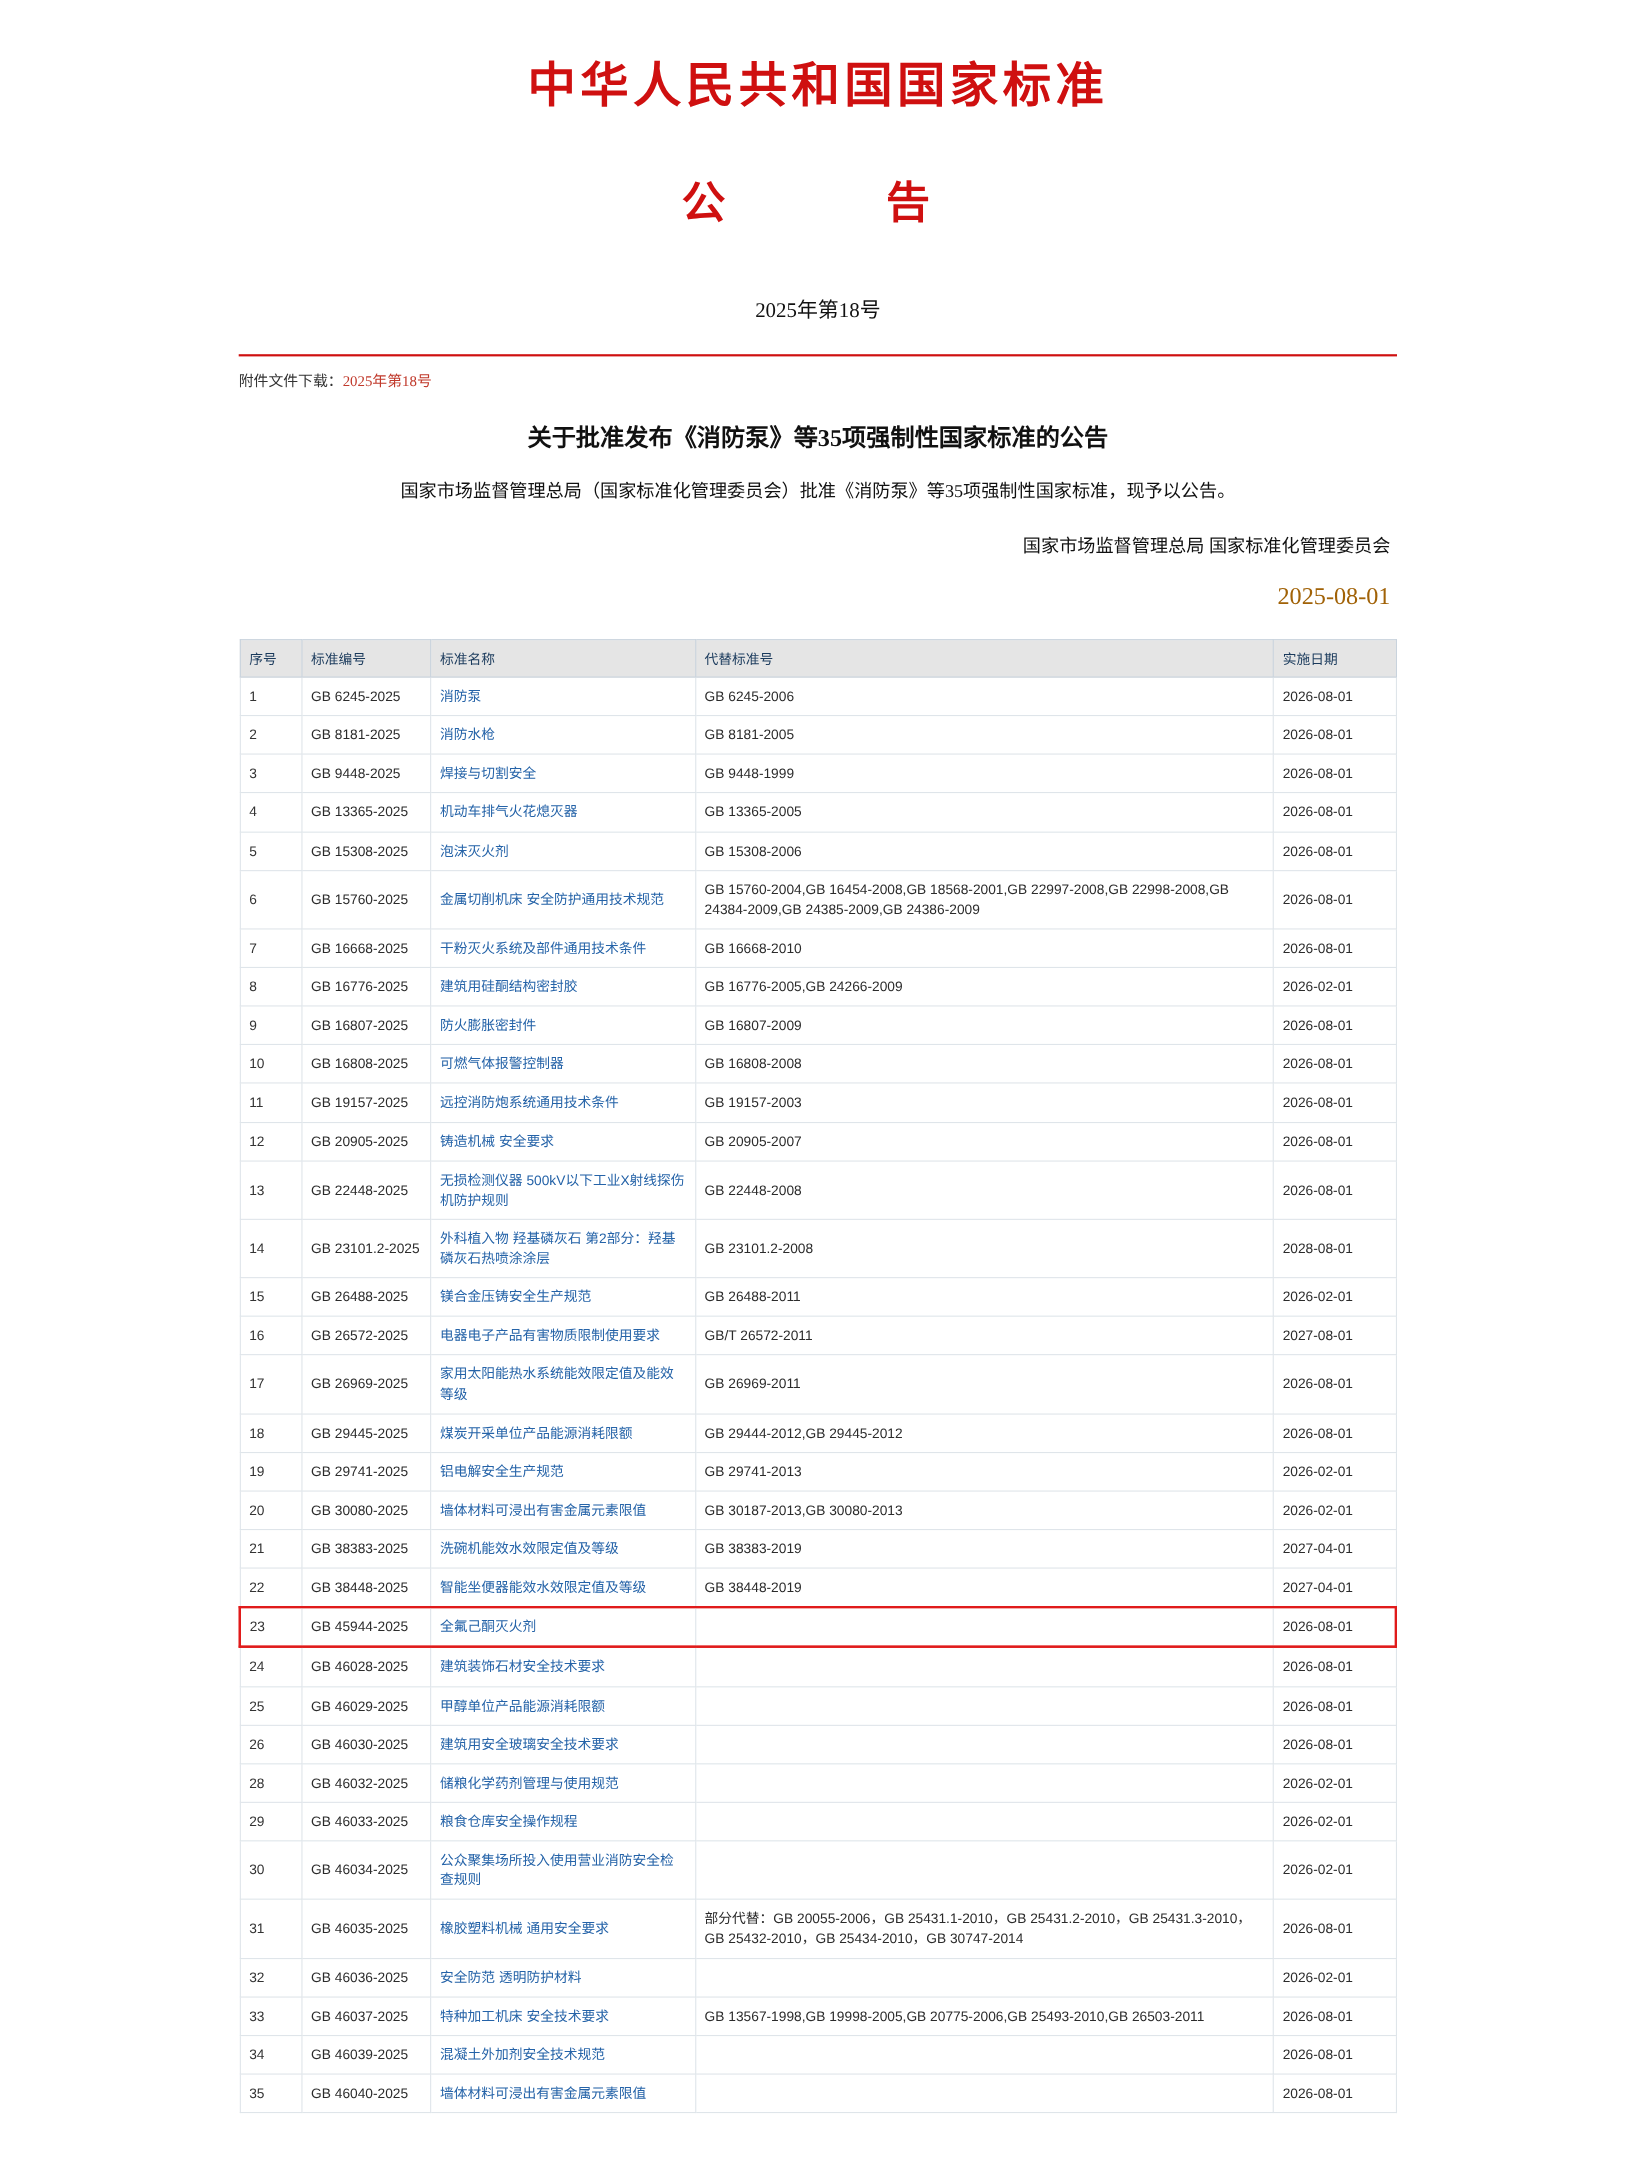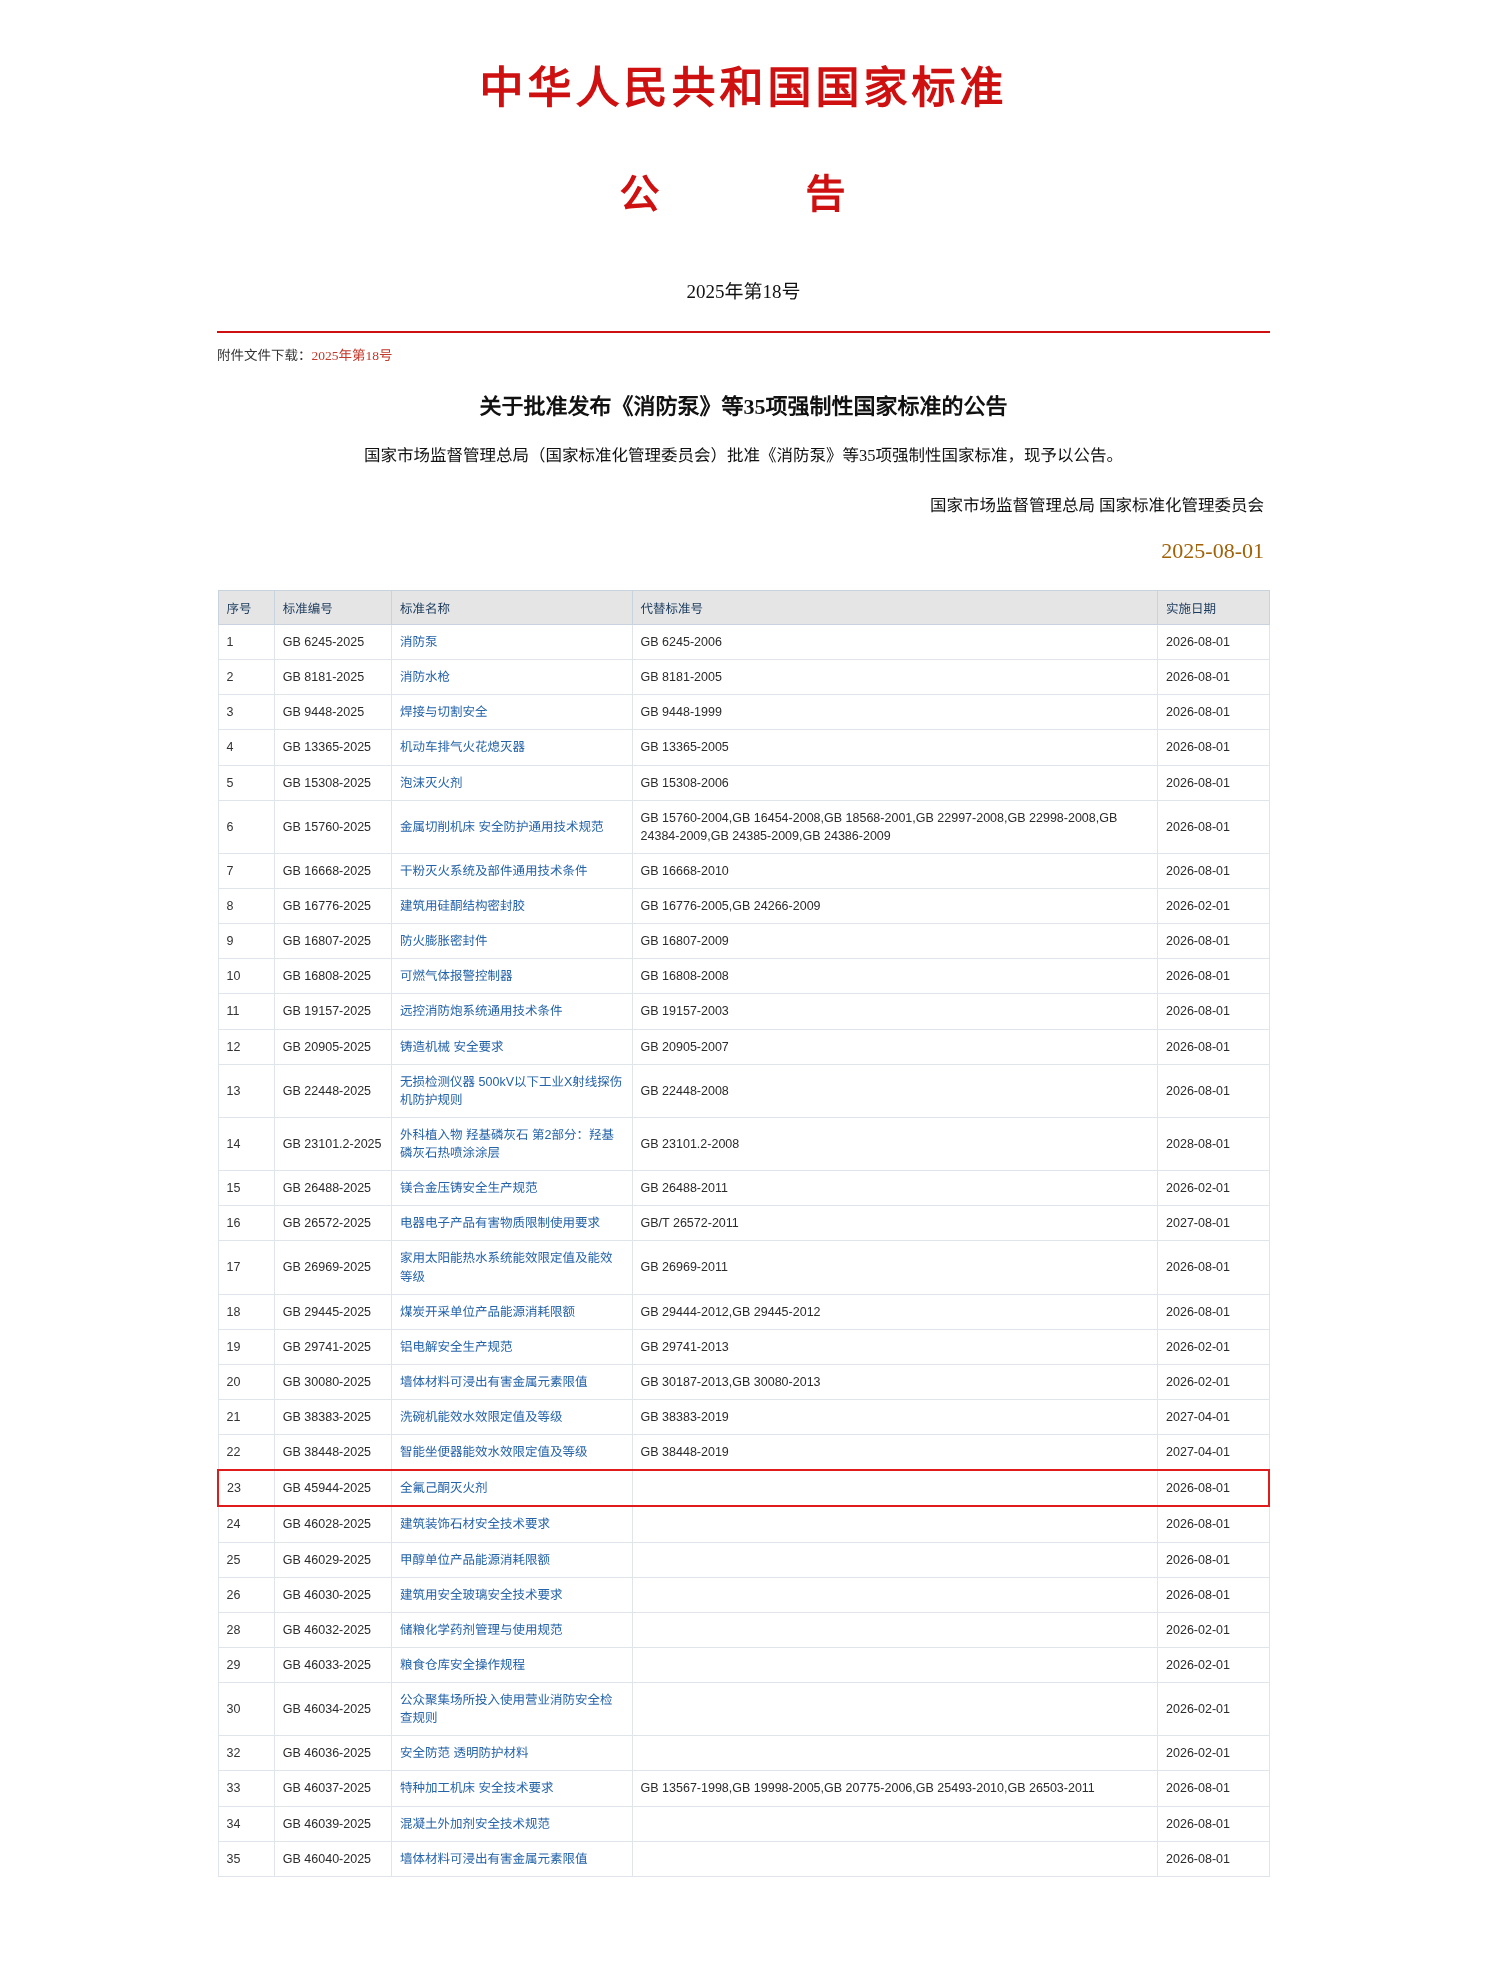--- a/index.html
+++ b/index.html
@@ -9,21 +9,21 @@
   }
   body {
     width: 1487px;
     min-height: 1983px;
     font-family: "Liberation Sans", "DejaVu Sans", sans-serif;
     color: #222;
     -webkit-font-smoothing: antialiased;
   }
   .page {
     width: 1483px;
-    margin: 18px auto;
+    margin: 8px auto;
     position: relative;
     padding-top: 18px;
     box-sizing: border-box;
   }
   .doc-title {
     text-align: center;
     color: #cf1010;
     font-family: "Liberation Serif", "DejaVu Serif", serif;
     font-weight: bold;
     font-size: 44px;
@@ -388,20 +388,27 @@
           <td class="c-date">2026-02-01</td>
         </tr>
         <tr>
           <td class="c-no">30</td>
           <td class="c-code">GB 46034-2025</td>
           <td class="c-name">公众聚集场所投入使用营业消防安全检查规则</td>
           <td class="c-repl"></td>
           <td class="c-date">2026-02-01</td>
         </tr>
         <tr>
+          <td class="c-no">31</td>
+          <td class="c-code">GB 46035-2025</td>
+          <td class="c-name">橡胶塑料机械 通用安全要求</td>
+          <td class="c-repl">部分代替：GB 20055-2006，GB 25431.1-2010，GB 25431.2-2010，GB 25431.3-2010，GB 25432-2010，GB 25434-2010，GB 30747-2014</td>
+          <td class="c-date">2026-08-01</td>
+        </tr>
+        <tr>
           <td class="c-no">32</td>
           <td class="c-code">GB 46036-2025</td>
           <td class="c-name">安全防范 透明防护材料</td>
           <td class="c-repl"></td>
           <td class="c-date">2026-02-01</td>
         </tr>
         <tr>
           <td class="c-no">33</td>
           <td class="c-code">GB 46037-2025</td>
           <td class="c-name">特种加工机床 安全技术要求</td>

